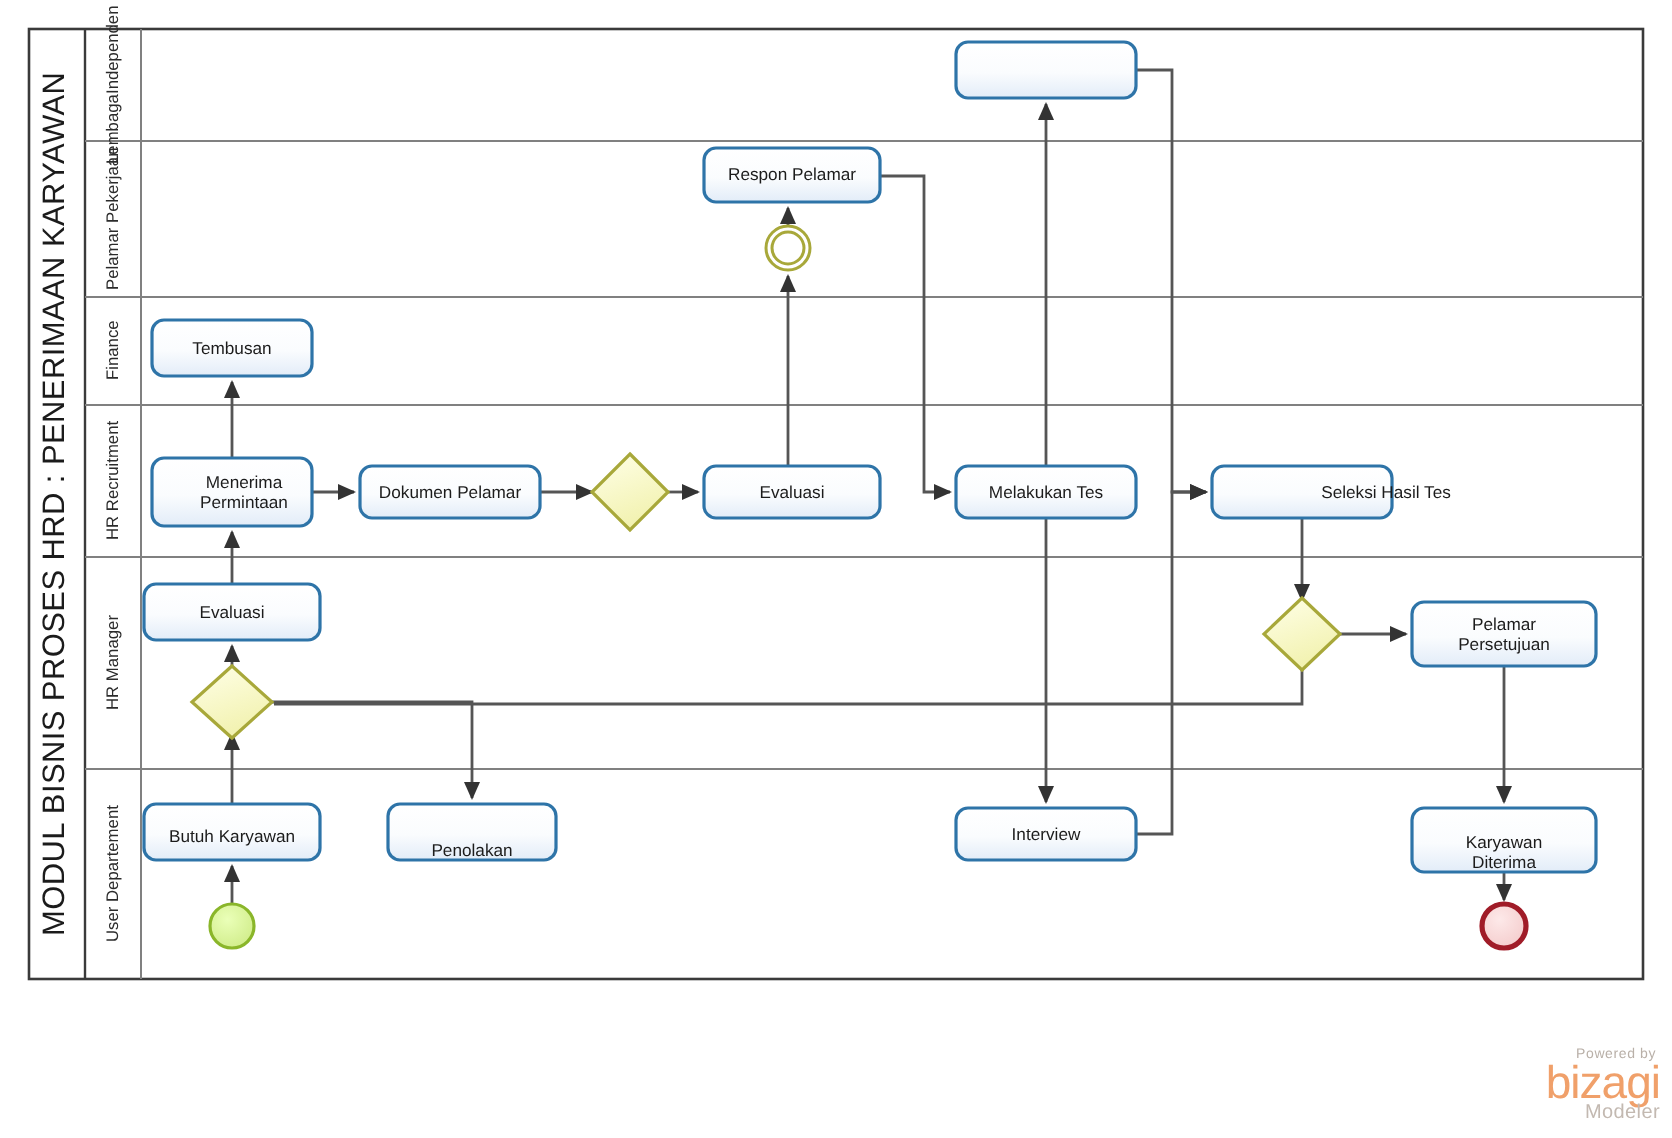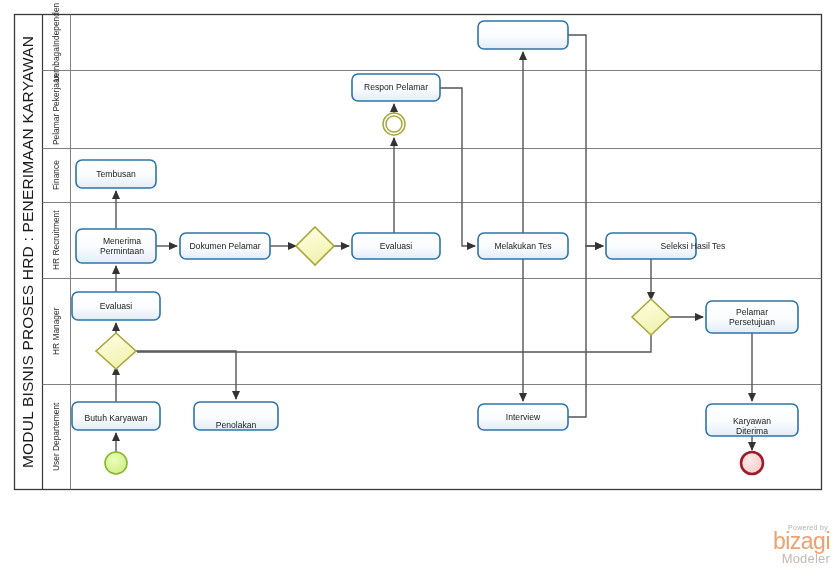--- a/index.html
+++ b/index.html
@@ -42,21 +42,21 @@
     text-align:right;
   }
   .bz-powered{
     font-size:7px;color:#b9b0a8;letter-spacing:.3px;margin-right:2px;
   }
   .bz-name{
     font-size:23px;line-height:23px;color:#f0a06a;
     letter-spacing:-.5px;font-weight:400;margin-top:-1px;
   }
   .bz-modeler{
-    font-size:13px;color:#c3b9b1;letter-spacing:.2px;margin-top:-2px;
+    font-size:10px;color:#c3b9b1;letter-spacing:.2px;margin-top:-2px;
   }
 </style>
 </head>
 <body>
 
 <div id="canvas">
 
   <svg id="diagram" viewBox="0 0 836 569">
     <defs>
       <linearGradient id="taskGrad" x1="0" y1="0" x2="0" y2="1">

